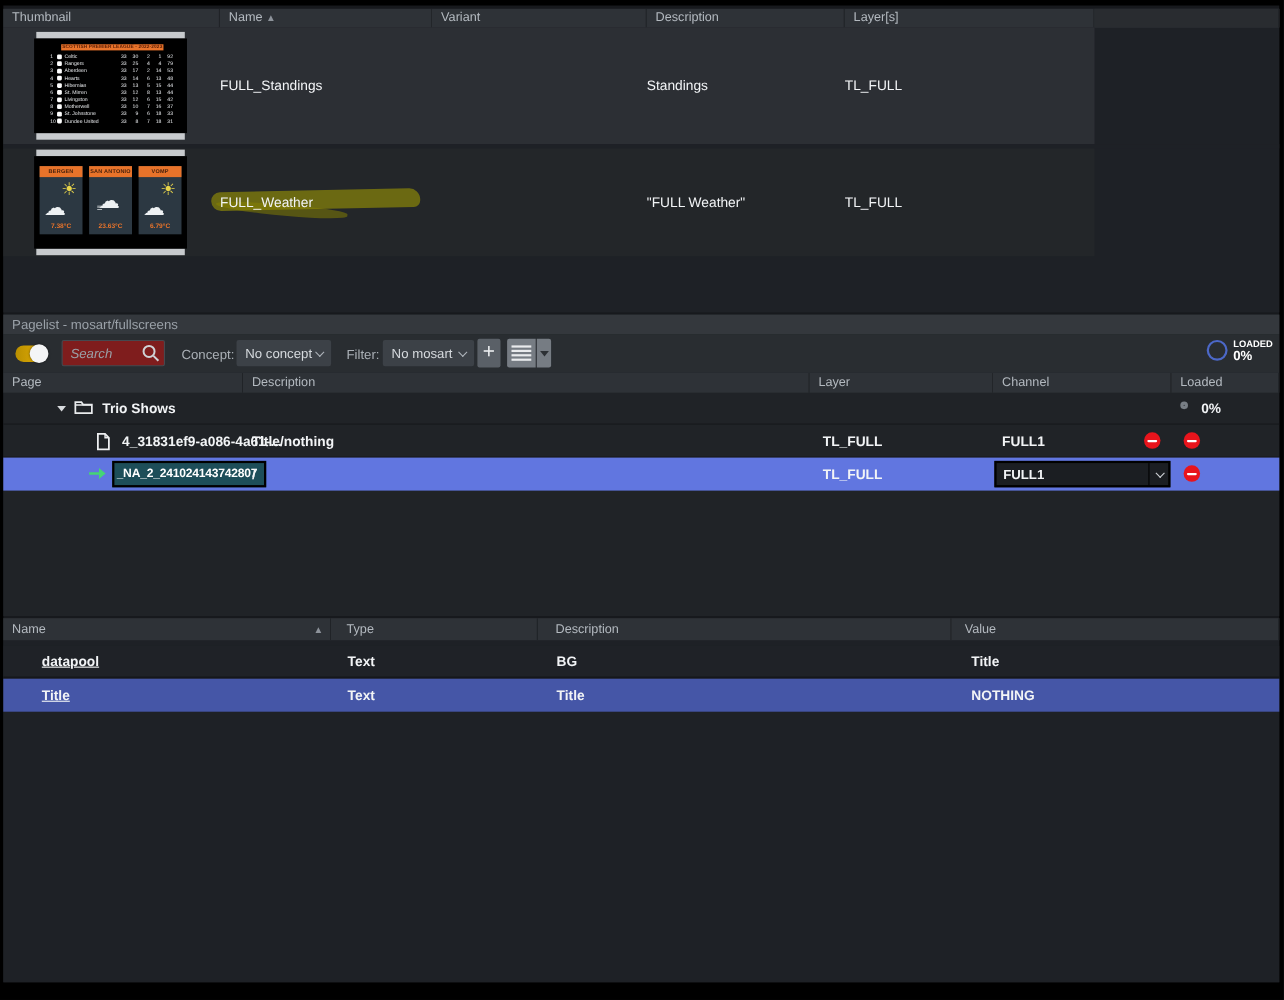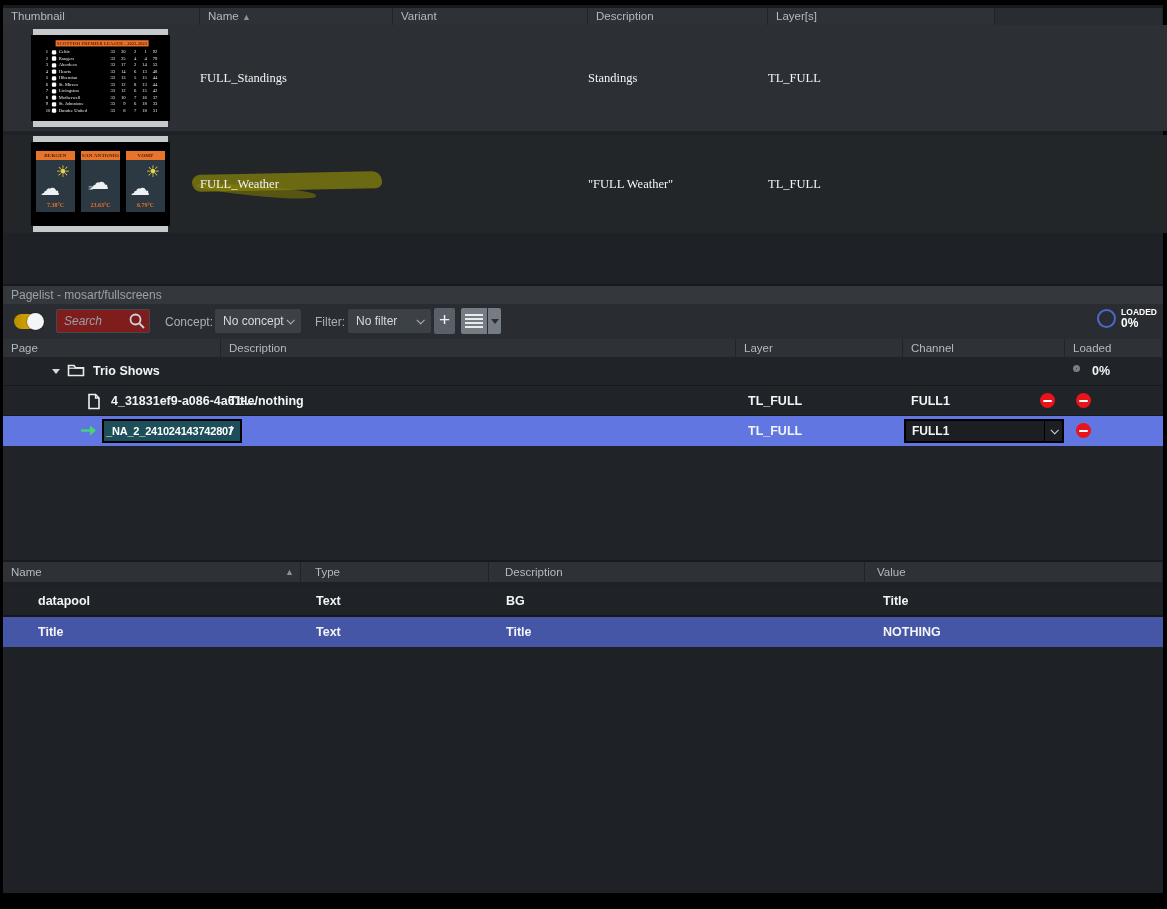--- a/index.html
+++ b/index.html
@@ -15,21 +15,21 @@
   .panel-title { height:18px; background:#34383d; color:#9aa1a8; font-size:12px;
                  line-height:18px; padding-left:8px; }
   .hdr { display:flex; background:#2e3237; color:#b4bac0; font-size:11.5px; }
   .hdr .cell { line-height:inherit; padding-left:8px; box-shadow:inset -1px 0 0 #202327; white-space:nowrap; }
 
   
   .templates { top:3px; height:276px; background:#1e2126; }
   .templates .hdr { height:17px; line-height:17px; }
   .tp-c1{width:197px}.tp-c2{width:193px}.tp-c3{width:195px}.tp-c4{width:180px}.tp-c5{width:227px}
   .tp-c6{flex:1; background:#292c30;}
-  .t-row { width:1164px; display:flex; align-items:center; position:relative;font-family:Liberation Serif, serif; }
+  .t-row { width:992px; display:flex; align-items:center; position:relative; }
   .t-row1 { height:106px; background:#2c2f34; }
   .t-rowgap { height:4px; background:#1e2126; }
   .t-row2 { height:98px; background:#232629; }
   .t-cell { font-size:12.5px; color:#f2f4f6; white-space:nowrap; }
 
   .thumb { margin-left:28px; width:139px; position:relative; }
   .thumb .strip { height:6px; background:#c7cacd; margin:0 2px; }
   .thumb .shot { background:#000; overflow:hidden; position:relative; }
   .t-row1 .shot { height:86px; }
   .t-row2 .shot { height:84px; }
@@ -136,21 +136,21 @@
 
   
   .tabfields { top:557px; height:331px; background:#1e2126; }
   .tabfields .hdr { height:20px; line-height:20px; position:relative; }
   .tf-c1{width:298px}.tf-c2{width:188px}.tf-c3{width:376px}.tf-c4{flex:1}
   .sort-asc { color:#8d939a; font-size:9px; }
   .tf-sort { position:absolute; left:282px; top:0; }
   .tf-row { display:flex; align-items:center; height:30px; font-size:12.5px; font-weight:bold; color:#f2f4f6; }
   .tf-r1 { background:#1f2227; margin-top:5px; border-bottom:2px solid #15171a; }
   .tf-r2 { background:#4556a7; }
-  .tf-name { padding-left:35px; width:298px; }
+  .tf-name { padding-left:35px; width:298px;text-decoration:underline; }
   .tf-type { width:188px; padding-left:15px; }
   .tf-desc { width:376px; padding-left:17px; }
   .tf-val { flex:1; padding-left:18px; }
 </style>
 </head>
 <body>
 
 <div class="app">
 
   <div class="panel templates">
@@ -352,21 +352,21 @@
       </div>
 
       <div class="tb-label" style="left:162px">Concept:</div>
       <div class="dropdown" style="left:212px; width:86px">
         <span>No concept</span>
         <span class="chev"></span>
       </div>
 
       <div class="tb-label" style="left:312px">Filter:</div>
       <div class="dropdown" style="left:345px; width:83px">
-        <span>No filter</span>
+        <span>No mosart</span>
         <span class="chev"></span>
       </div>
 
       <div class="btn-plus">+</div>
       <div class="btn-list">
           <i></i>
           <i></i>
           <i></i>
           <i></i>
         </div>

